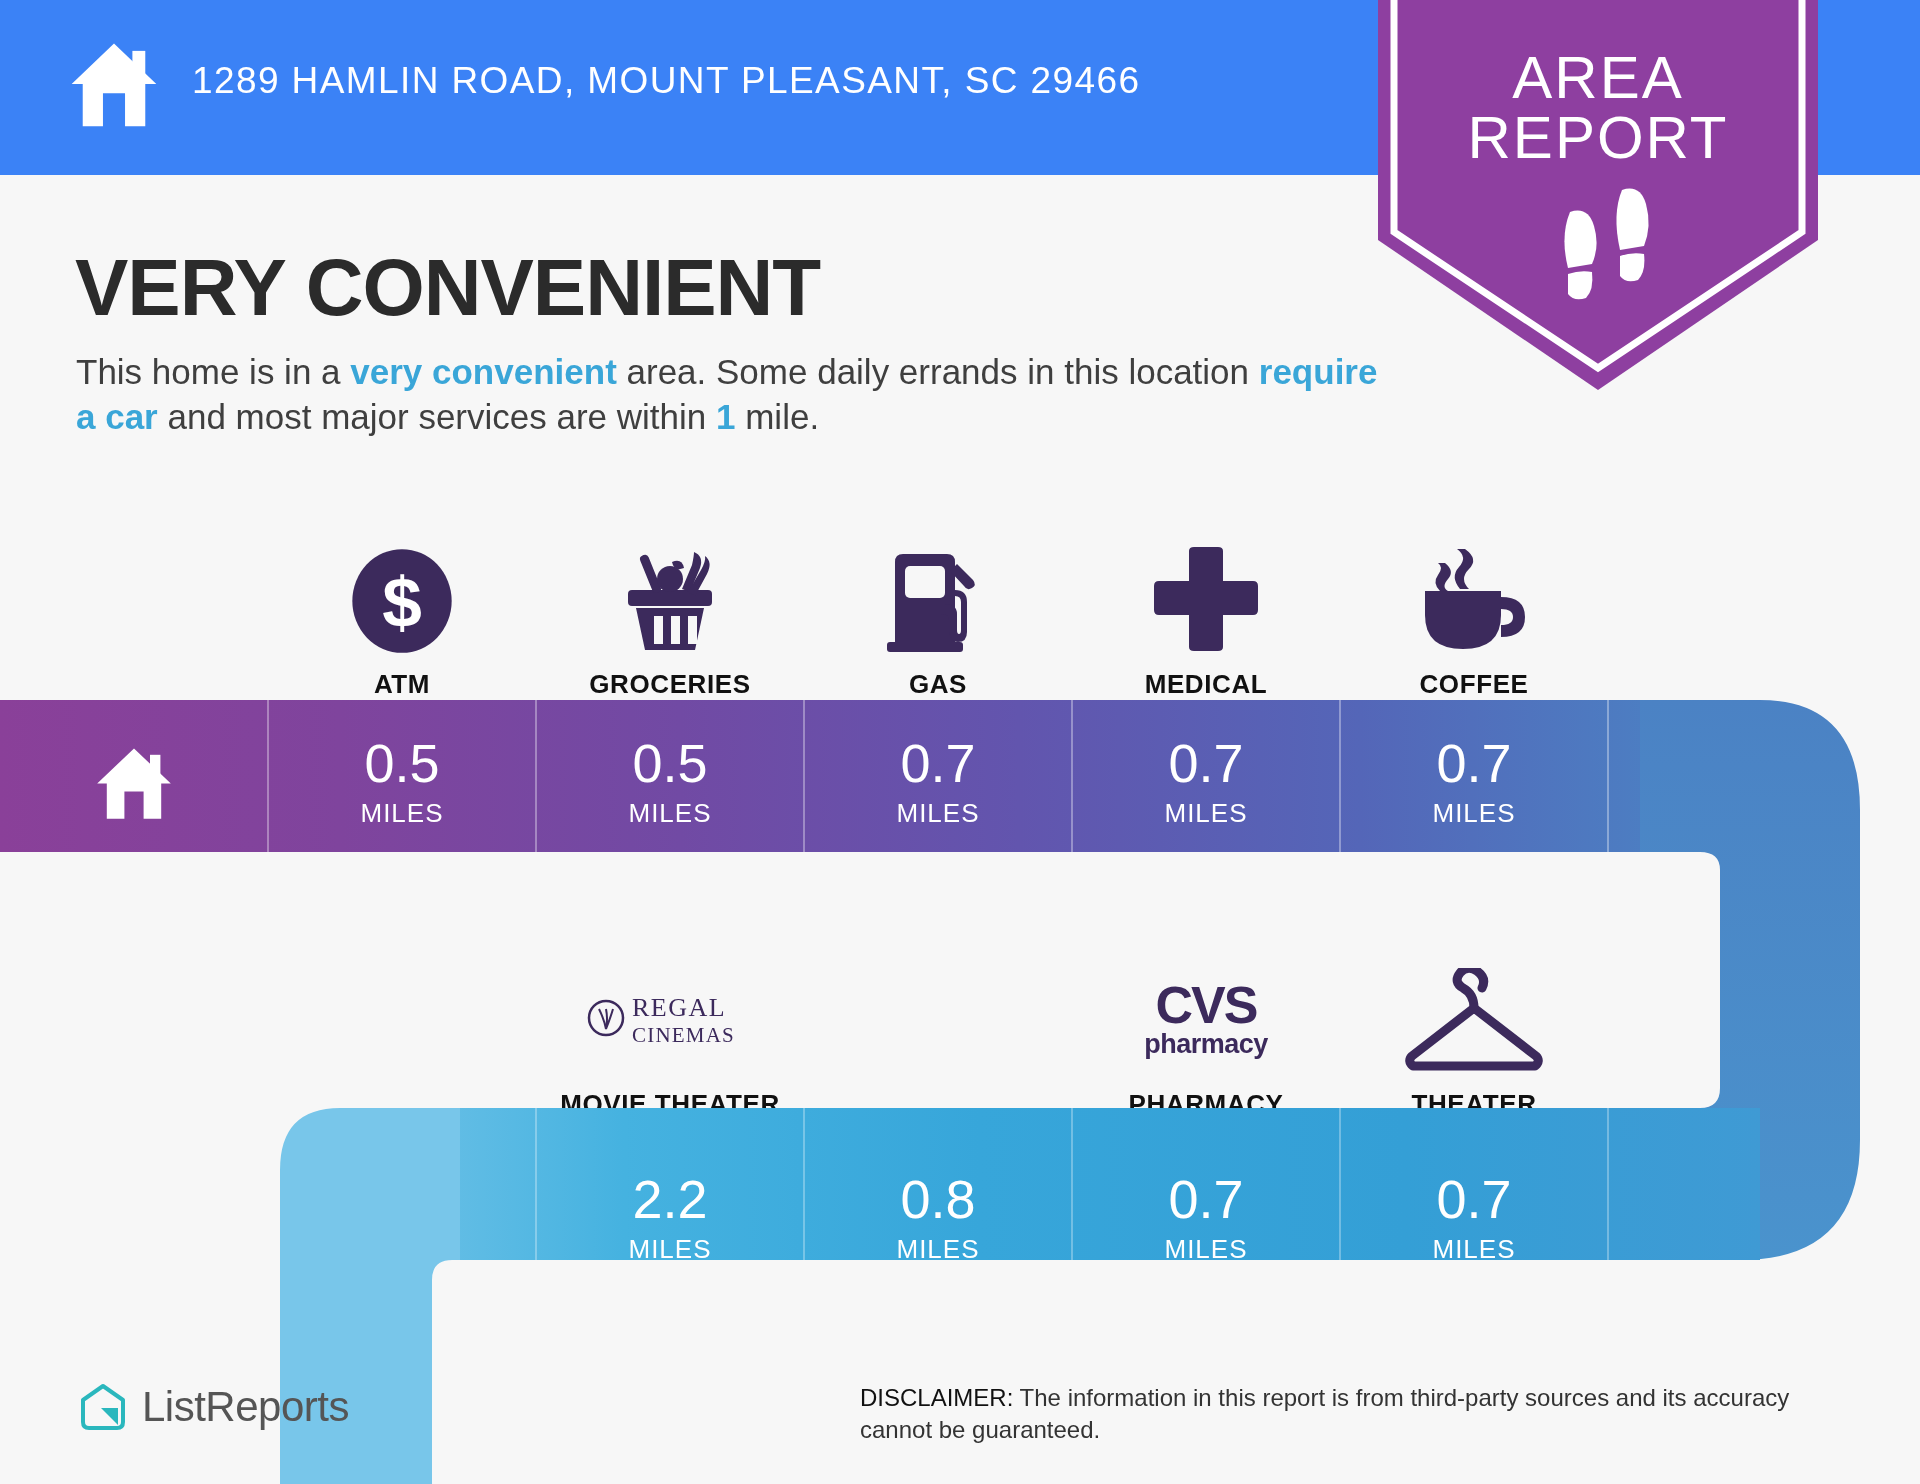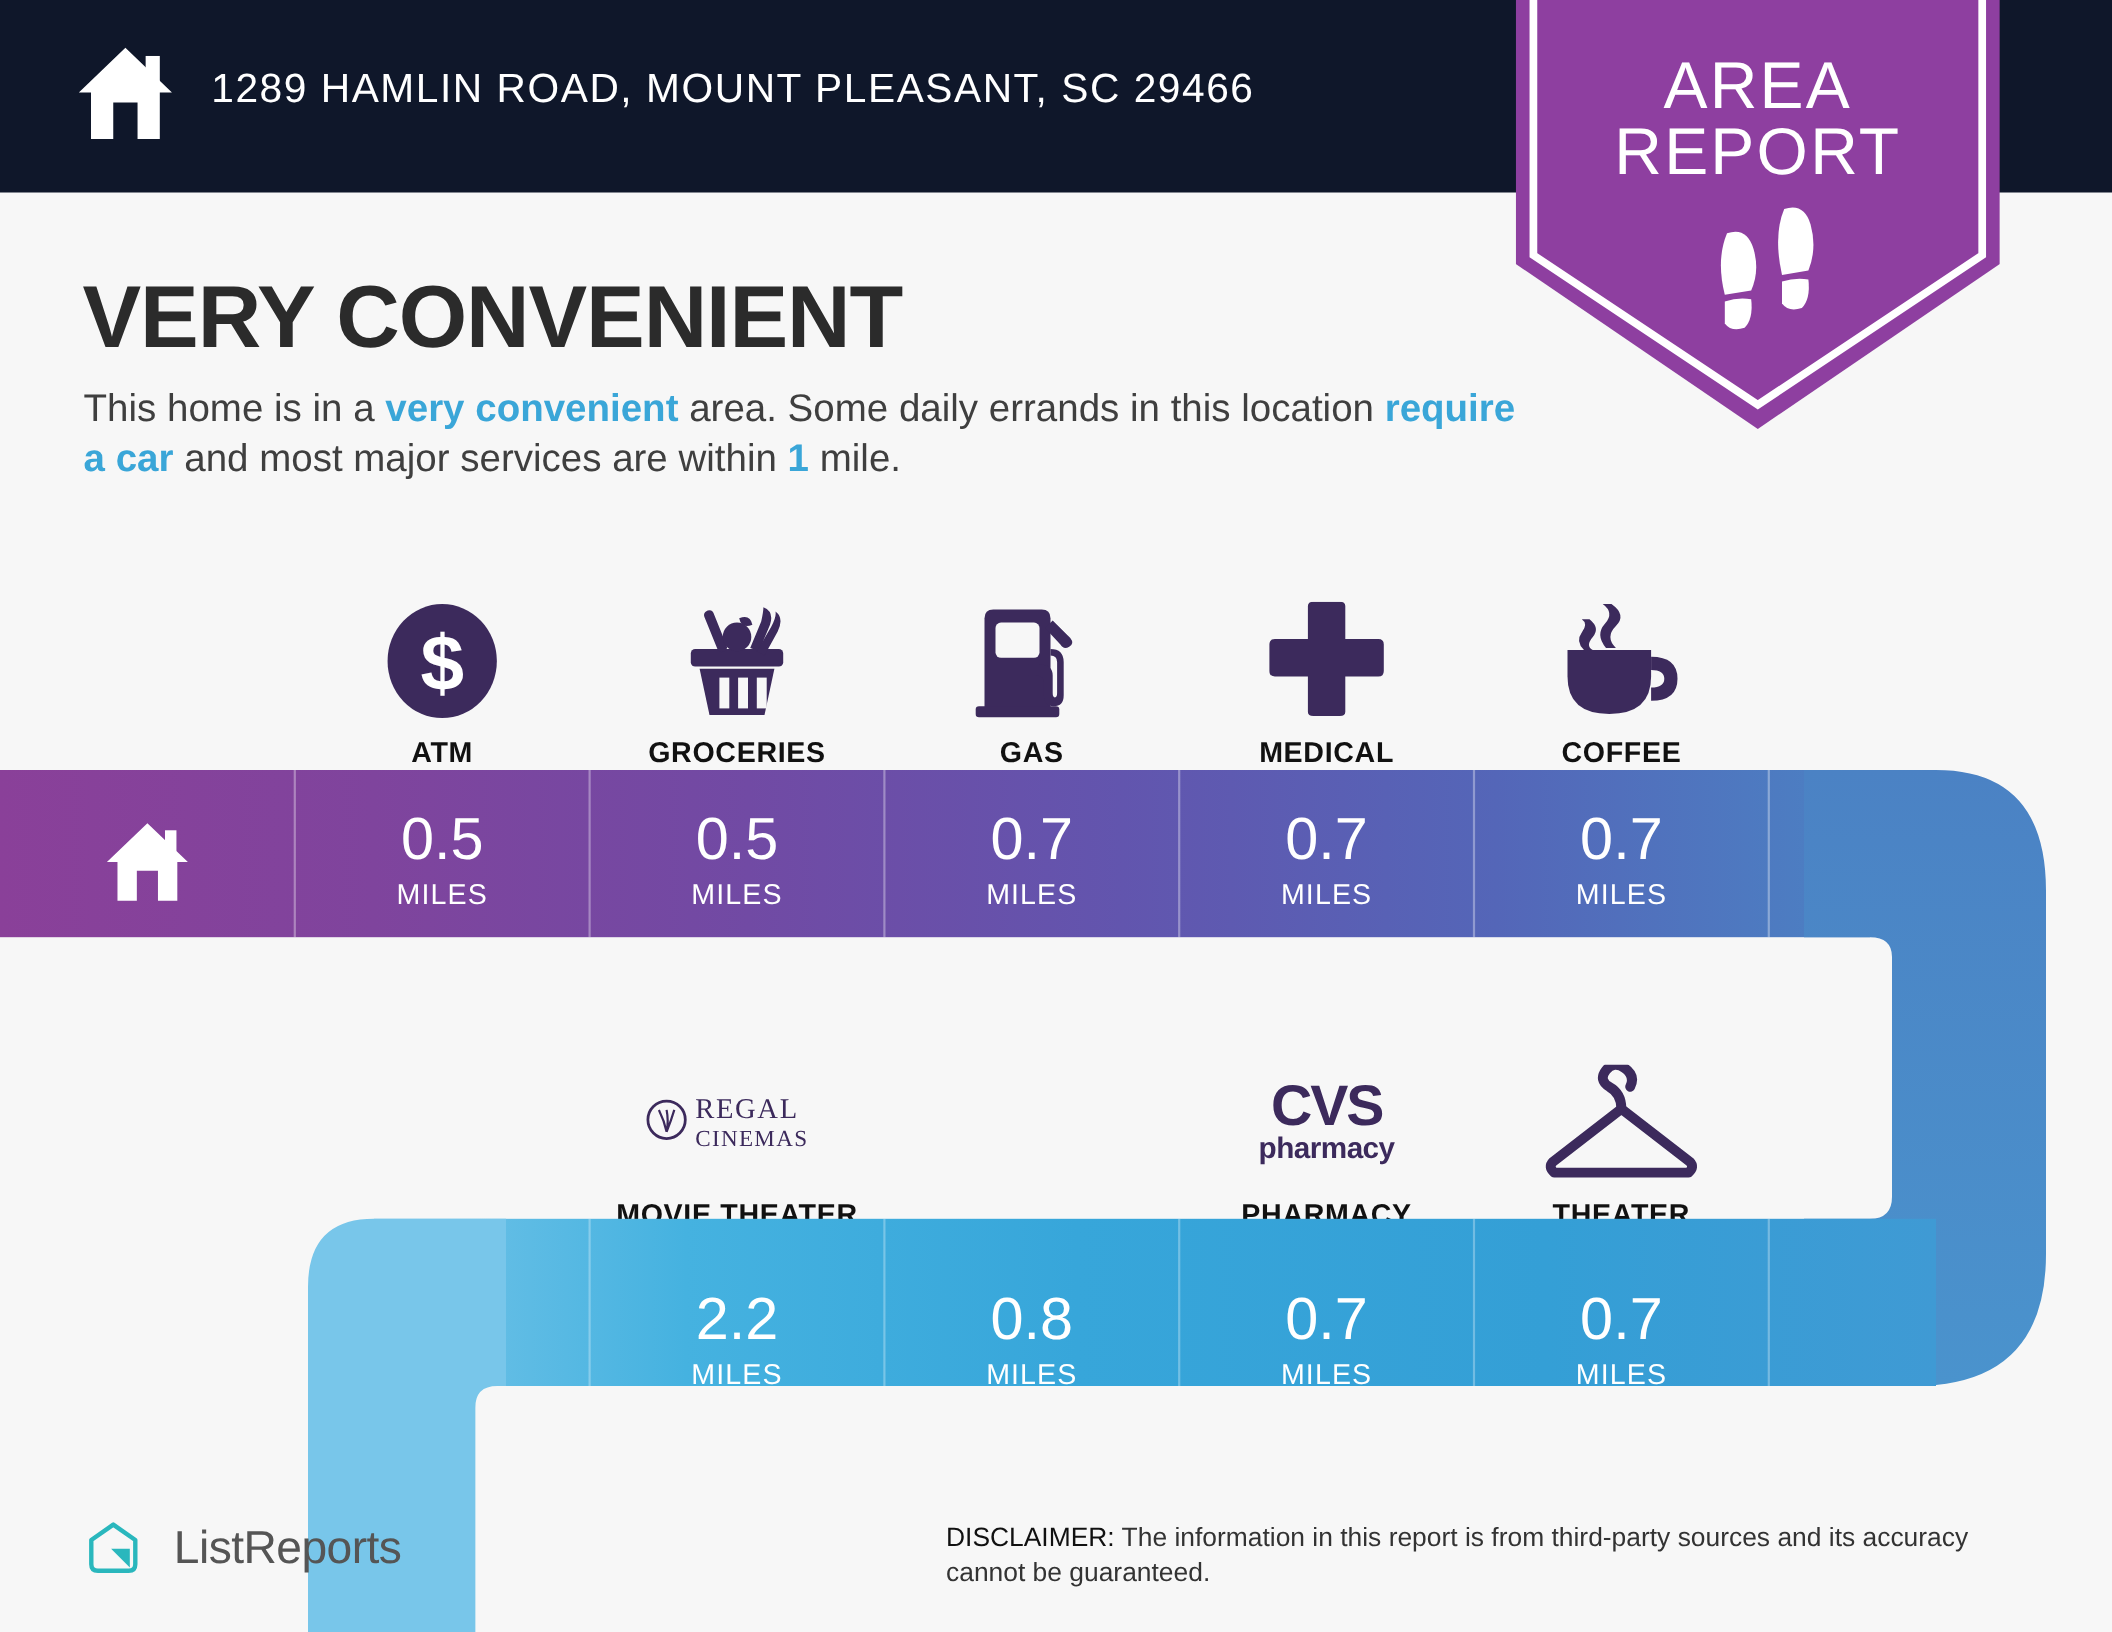--- a/index.html
+++ b/index.html
@@ -7,21 +7,21 @@
   body {
     background:#f7f7f7;
     font-family:"Liberation Sans", sans-serif;
     position:relative;
     overflow:hidden;
   }
 
   
   #header {
     position:absolute; left:0; top:0; width:1920px; height:175px;
-    background:#0f172a;
+    background:#3b82f6;
   }
   #header-home-icon {
     position:absolute; left:68px; top:38px; width:92px; height:92px;
   }
   #header-address {
     position:absolute; left:192px; top:60px;
     color:#ffffff; font-size:37px; letter-spacing:1.4px;
     font-weight:400; white-space:nowrap;
   }
 
@@ -77,21 +77,21 @@
   .dist-unit  { font-size:26px; letter-spacing:1px; margin-top:8px; }
 
   #home-marker {
     position:absolute; left:0; top:712px; width:268px; height:140px;
     display:flex; align-items:center; justify-content:center; z-index:6;
   }
 
   
   #footer-logo {
     position:absolute; left:78px; top:1382px;
-    display:flex; align-items:center; gap:30px; z-index:9;
+    display:flex; align-items:center; gap:14px; z-index:9;
   }
   #footer-logo-text {
     font-size:42px; color:#555555; font-weight:400; letter-spacing:-0.5px;
   }
   #disclaimer {
     position:absolute; left:860px; top:1382px; width:990px;
     font-size:24px; color:#333333; line-height:1.35; z-index:9;
   }
   #disclaimer b { font-weight:normal; color:#111; }
 </style>

